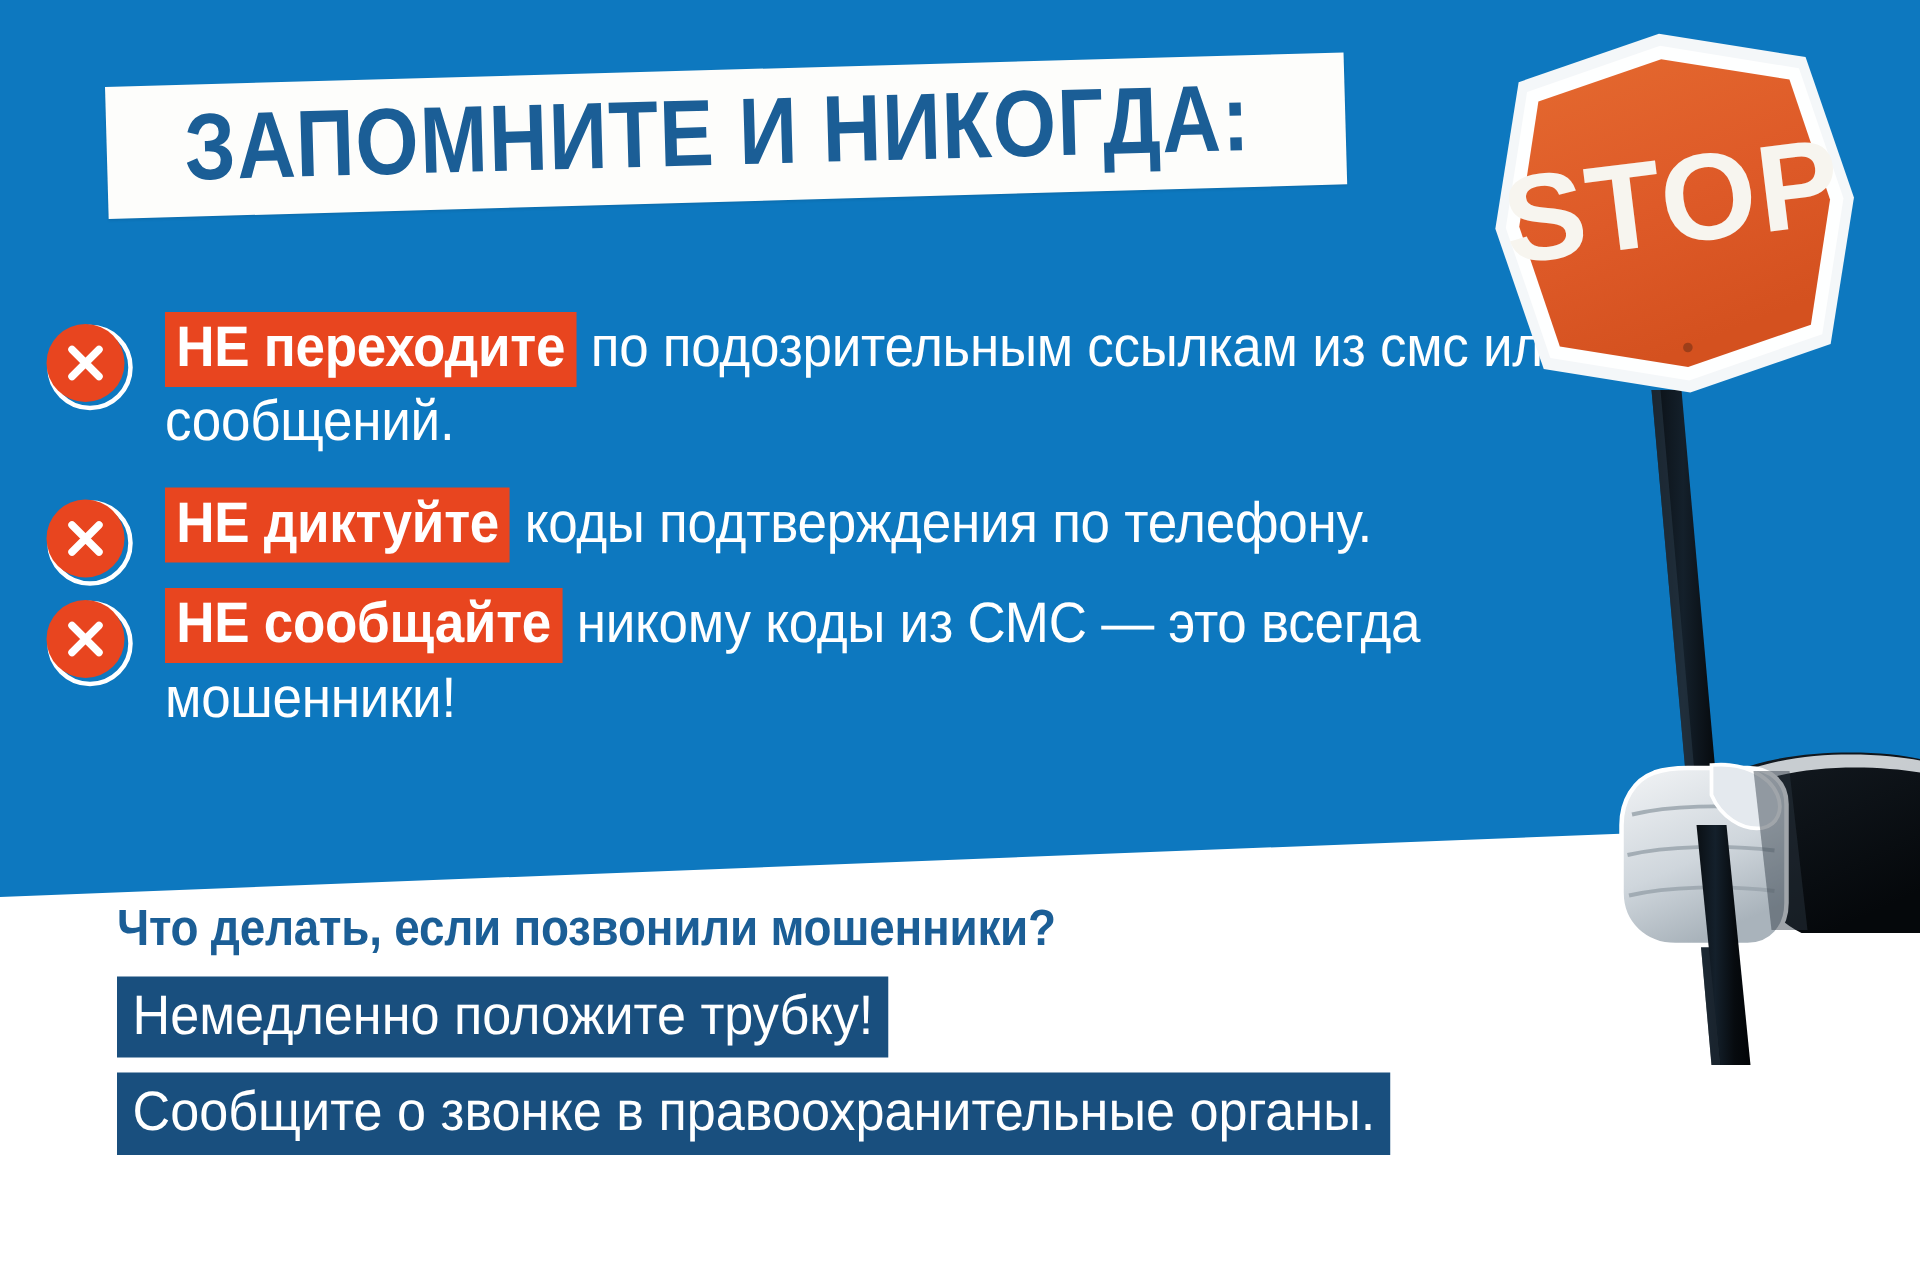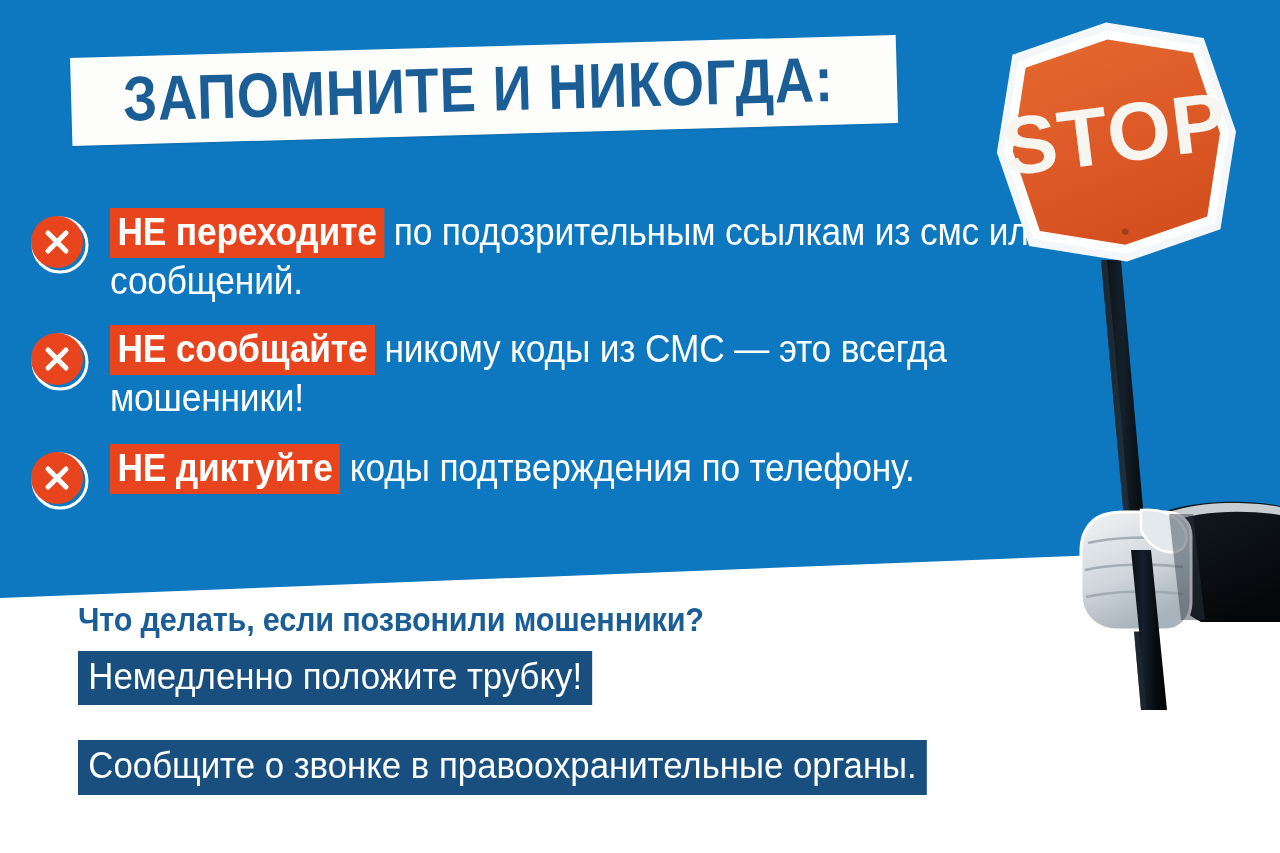--- a/index.html
+++ b/index.html
@@ -128,21 +128,21 @@
     color: #ffffff;
     font-family: "Liberation Sans", sans-serif;
     font-size: 37px;
     line-height: 1.12;
     padding: 5px 11px 8px 11px;
     margin-bottom: 10px;
     white-space: nowrap;
     transform: scaleX(0.94);
     transform-origin: left top;
   }
-  .bottom-lines { display: flex; flex-direction: column; align-items: flex-start; gap: 25px; }
+  .bottom-lines { display: flex; flex-direction: column; align-items: flex-start; }
 
   
   .sign-assembly {
     position: absolute;
     left: 955px;
     top: 10px;
     width: 325px;
     height: 700px;
     z-index: 6;
   }
@@ -165,42 +165,42 @@
       <span class="x-icon">
         <svg viewBox="0 0 60 60" xmlns="http://www.w3.org/2000/svg">
           <circle cx="31" cy="31" r="27" fill="none" stroke="#ffffff" stroke-width="3"></circle>
           <circle cx="28" cy="28" r="26" fill="#e8451f"></circle>
           <path d="M19 19 L37 37 M37 19 L19 37" stroke="#ffffff" stroke-width="5" stroke-linecap="round"></path>
         </svg>
       </span>
       <div class="bullet-text"><span class="hl">НЕ переходите</span><span> по подозрительным ссылкам из смс или сообщений.</span></div>
     </div>
 
+    <div class="bullet-row r3">
+      <span class="x-icon">
+        <svg viewBox="0 0 60 60" xmlns="http://www.w3.org/2000/svg">
+          <circle cx="31" cy="31" r="27" fill="none" stroke="#ffffff" stroke-width="3"></circle>
+          <circle cx="28" cy="28" r="26" fill="#e8451f"></circle>
+          <path d="M19 19 L37 37 M37 19 L19 37" stroke="#ffffff" stroke-width="5" stroke-linecap="round"></path>
+        </svg>
+      </span>
+      <div class="bullet-text"><span class="hl">НЕ диктуйте</span><span> коды подтверждения по телефону.</span></div>
+    </div>
+
     <div class="bullet-row r2">
       <span class="x-icon">
         <svg viewBox="0 0 60 60" xmlns="http://www.w3.org/2000/svg">
           <circle cx="31" cy="31" r="27" fill="none" stroke="#ffffff" stroke-width="3"></circle>
           <circle cx="28" cy="28" r="26" fill="#e8451f"></circle>
           <path d="M19 19 L37 37 M37 19 L19 37" stroke="#ffffff" stroke-width="5" stroke-linecap="round"></path>
         </svg>
       </span>
       <div class="bullet-text"><span class="hl">НЕ сообщайте</span><span> никому коды из СМС — это всегда мошенники!</span></div>
     </div>
 
-    <div class="bullet-row r3">
-      <span class="x-icon">
-        <svg viewBox="0 0 60 60" xmlns="http://www.w3.org/2000/svg">
-          <circle cx="31" cy="31" r="27" fill="none" stroke="#ffffff" stroke-width="3"></circle>
-          <circle cx="28" cy="28" r="26" fill="#e8451f"></circle>
-          <path d="M19 19 L37 37 M37 19 L19 37" stroke="#ffffff" stroke-width="5" stroke-linecap="round"></path>
-        </svg>
-      </span>
-      <div class="bullet-text"><span class="hl">НЕ диктуйте</span><span> коды подтверждения по телефону.</span></div>
-    </div>
-
   </div>
 
   <div class="bottom">
     <div class="bottom-question">Что делать, если позвонили мошенники?</div>
     <div class="bottom-lines">
       <div class="bottom-line">Немедленно положите трубку!</div>
       <div class="bottom-line">Сообщите о звонке в правоохранительные органы.</div>
     </div>
   </div>
 

